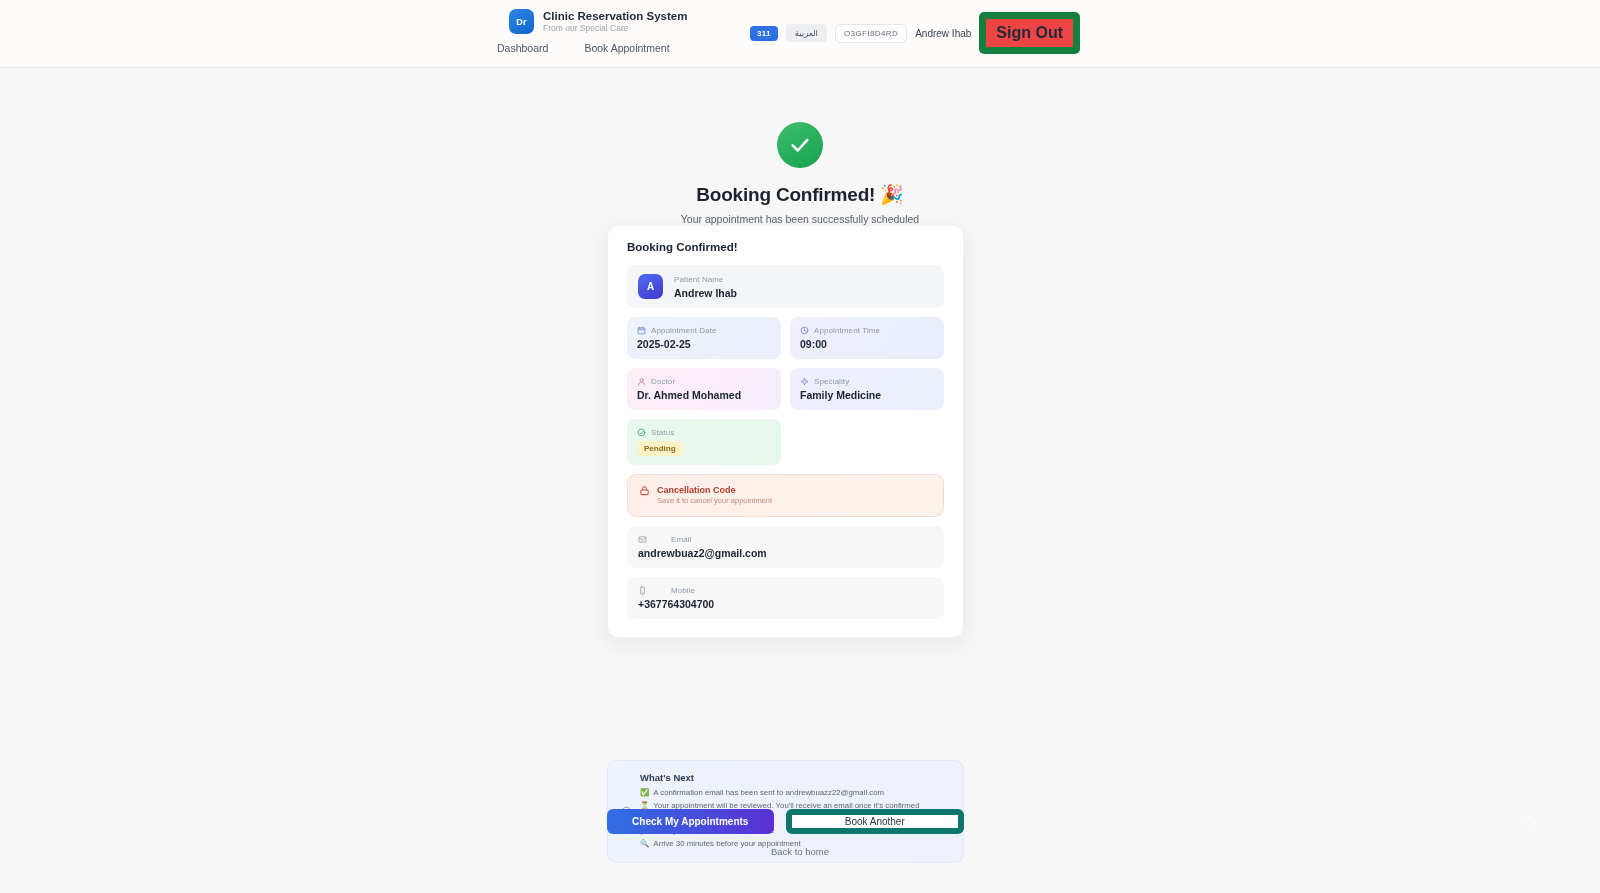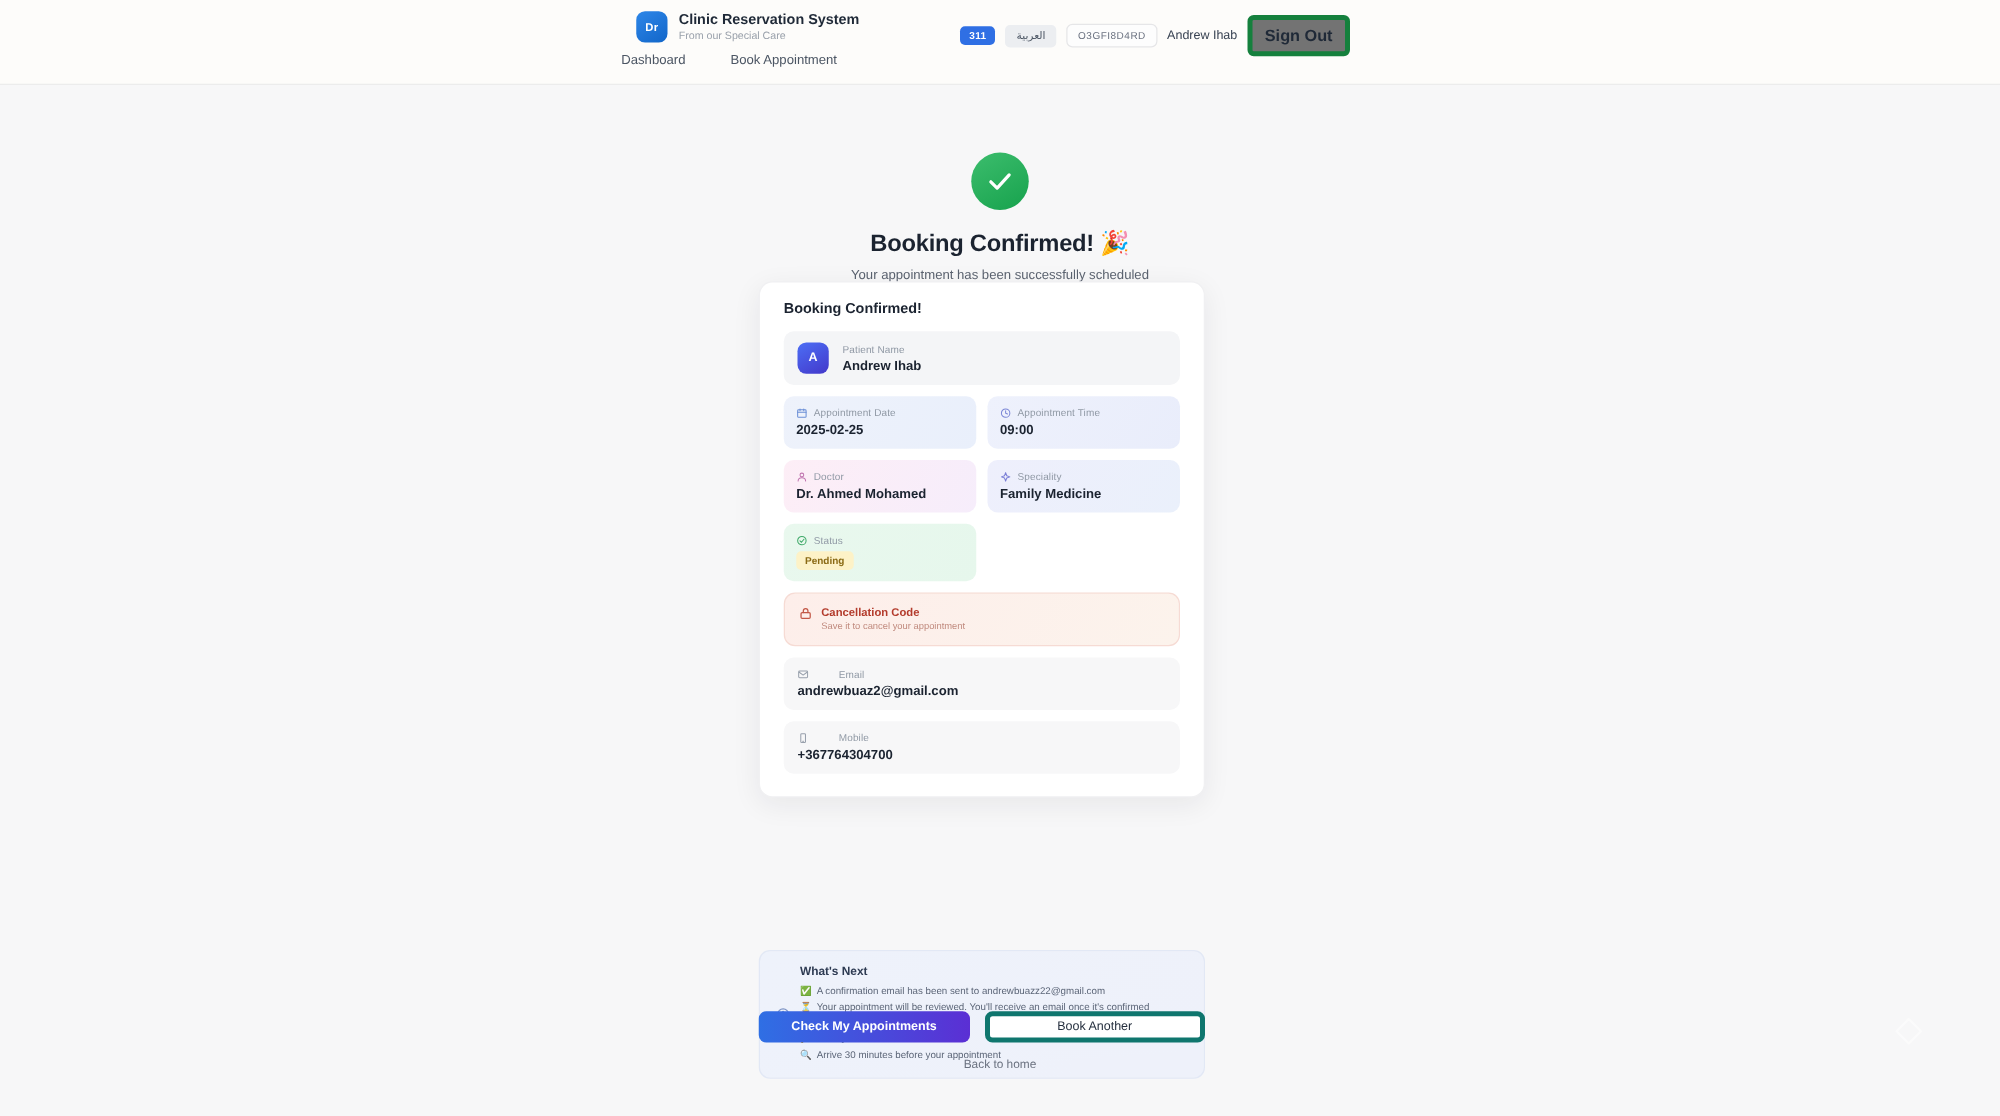--- a/index.html
+++ b/index.html
@@ -46,22 +46,22 @@
     background: #eceef1; color: #4b5563; font-size: 8.5px;
     border-radius: 4px; padding: 4px 9px; border: none; cursor: pointer;
     font-family: "DejaVu Sans", sans-serif;
   }
   .code-chip {
     background: #fdfdfd; border: 1px solid #e6e6e8; border-radius: 5px;
     font-size: 8px; color: #6b7280; padding: 4px 8px; letter-spacing: .4px;
   }
   .user-name { font-size: 10px; color: #374151; }
   .signout-btn {
-    background: #737373; border: 4px solid #15803d; border-radius: 5px;
-    font-size: 13px; font-weight: bold; color: #1f2937;
+    background: #ef4444; border: 7px solid #15803d; border-radius: 5px;
+    font-size: 16px; font-weight: bold; color: #1f2937;
     padding: 5px 10px; cursor: pointer;
     font-family: "Liberation Sans", sans-serif;
   }
 
   
   .page { position: absolute; top: 68px; left: 0; width: 1600px; height: 825px; }
 
   .hero { position: absolute; top: 54px; left: 0; width: 1600px; text-align: center; }
   .check-circle {
     width: 46px; height: 46px; border-radius: 50%; margin: 0 auto;
@@ -149,21 +149,21 @@
     position: absolute; top: 741px; left: 607px; width: 357px;
     display: flex; gap: 12px;
   }
   .btn-primary {
     flex: 1; height: 25px; border: none; border-radius: 6px; cursor: pointer;
     background: linear-gradient(90deg, #2f6fe4, #5b2fd4);
     color: #fff; font-size: 10px; font-weight: bold;
     font-family: "Liberation Sans", sans-serif;
   }
   .btn-secondary {
-    flex: 1; height: 25px; border: 4px solid #0f766e; border-radius: 6px; cursor: pointer;
+    flex: 1; height: 25px; border: 6px solid #0f766e; border-radius: 6px; cursor: pointer;
     background: #fff; color: #26303f; font-size: 10px;
     font-family: "Liberation Sans", sans-serif;
   }
   .back-home {
     position: absolute; top: 778px; left: 0; width: 1600px; text-align: center;
     font-size: 9.5px; color: #6b7280; cursor: pointer;
   }
   .watermark {
     position: absolute; right: 60px; bottom: 55px;
     width: 26px; height: 26px; opacity: .5;

